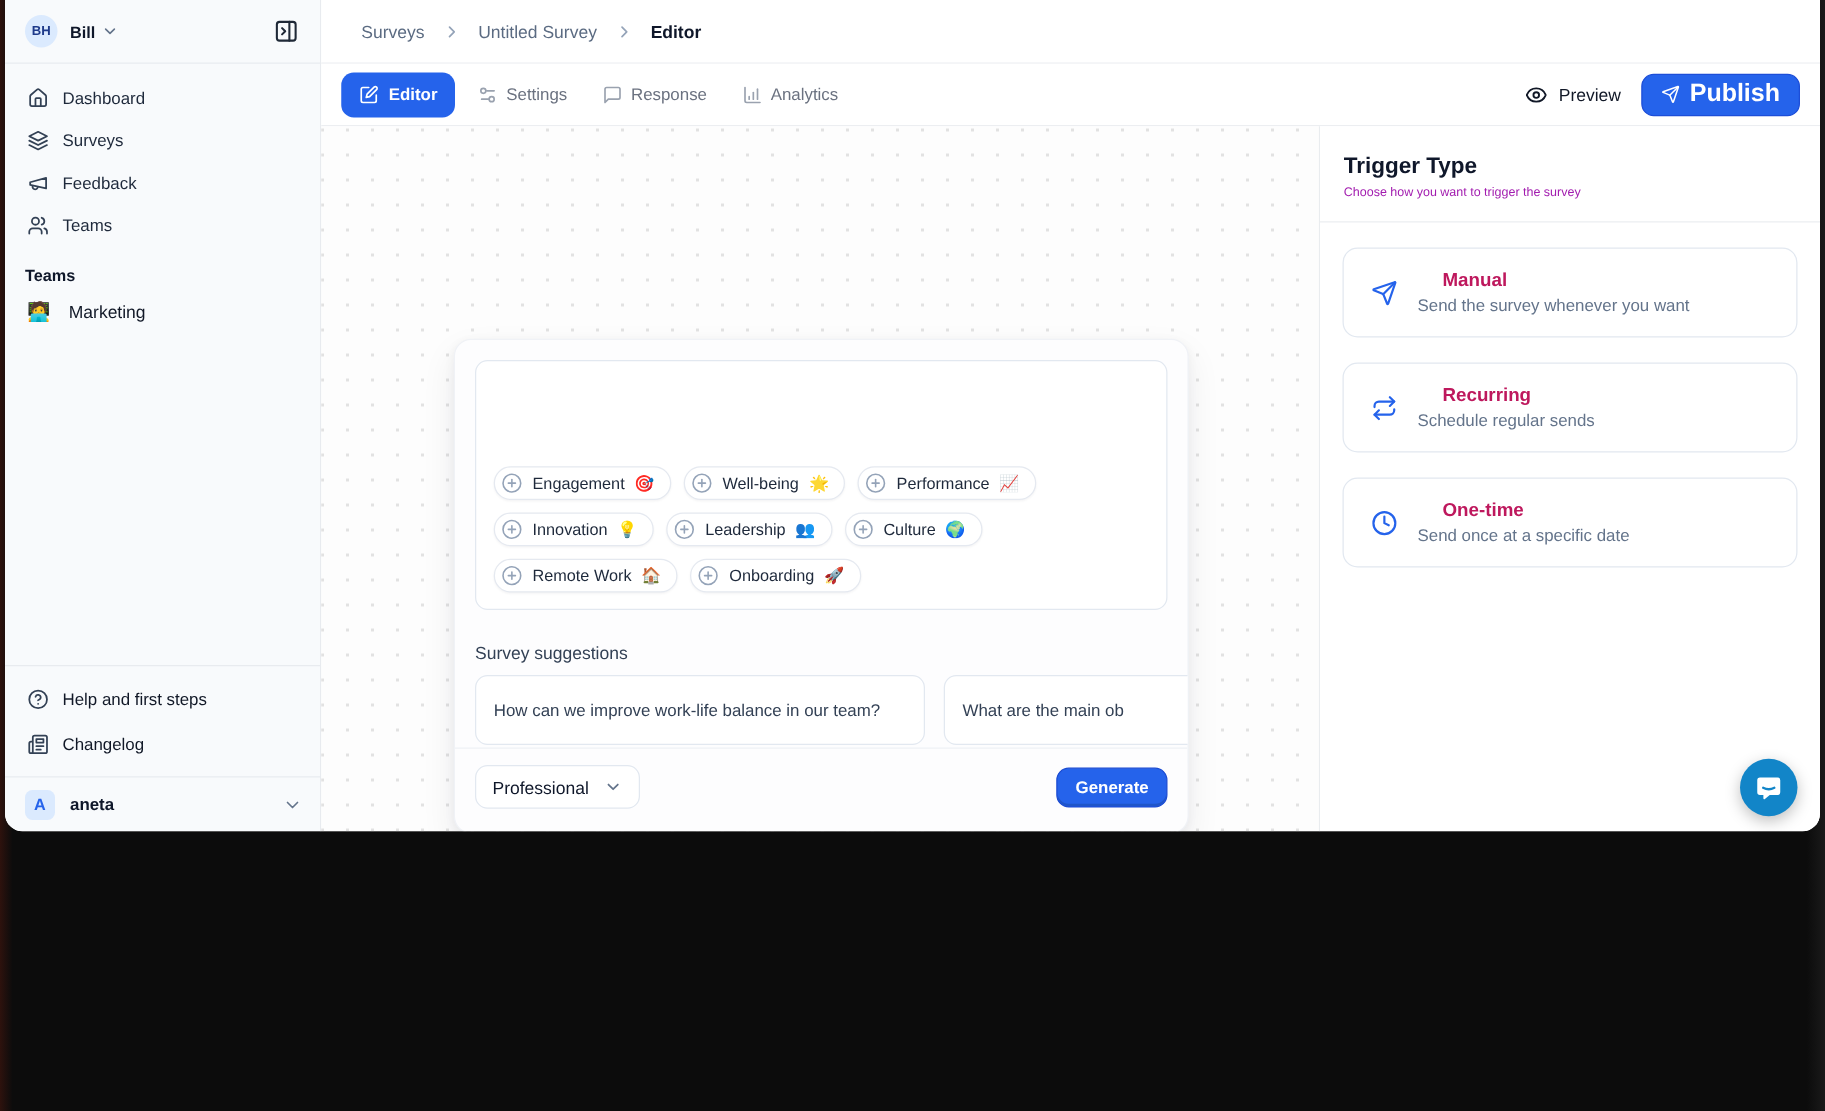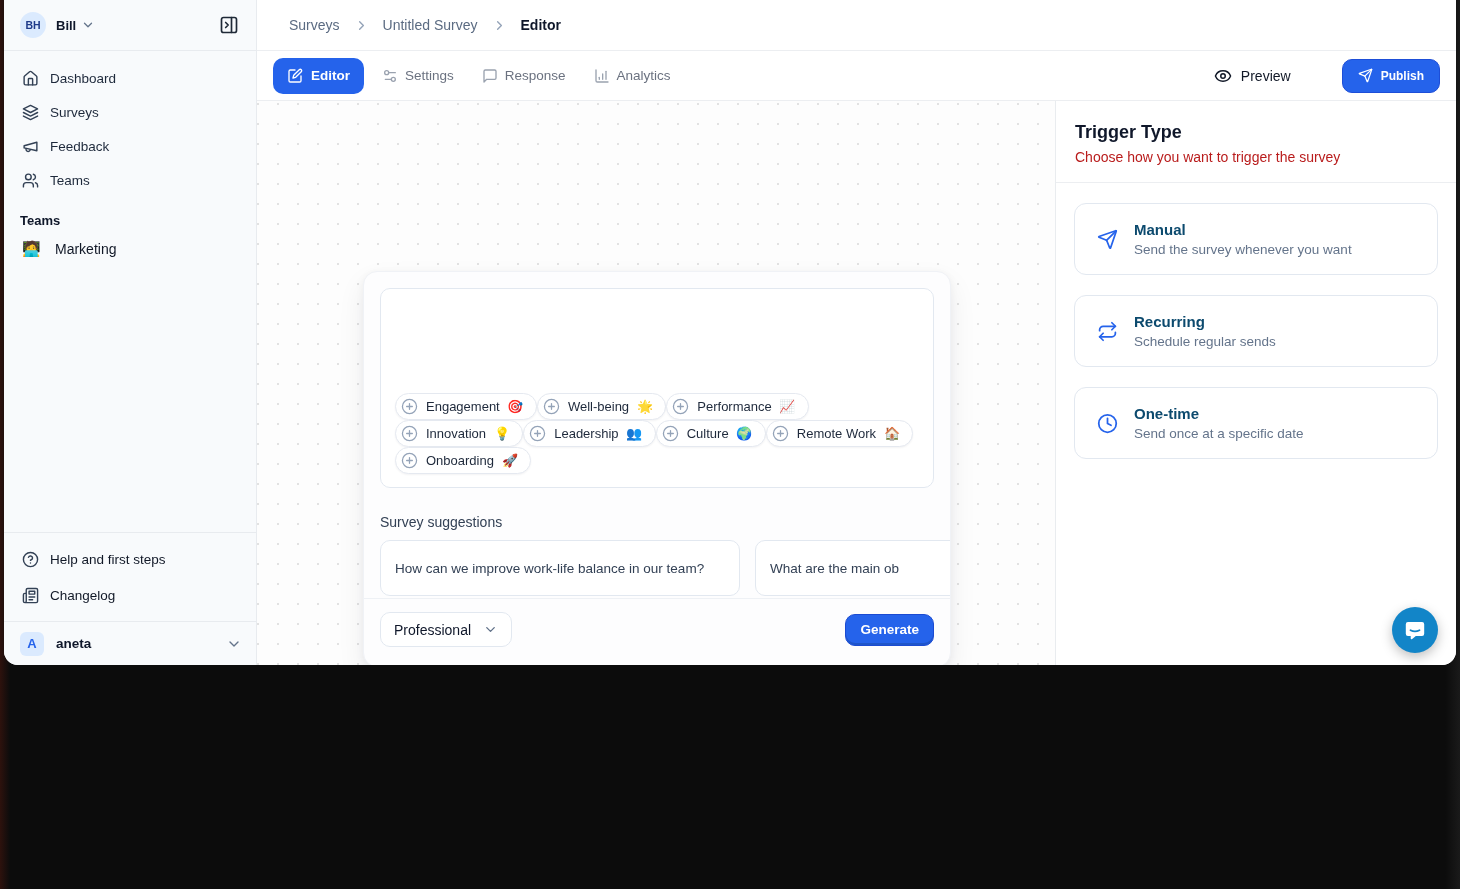--- a/index.html
+++ b/index.html
@@ -64,39 +64,39 @@
   .tab { display:inline-flex; align-items:center; gap:7px; height:36px; padding:0 10px; margin-left:8px;
          background:transparent; border:none; color:#6b7280; font-size:13.5px; font-weight:500;
          cursor:pointer; font-family:inherit; }
   .tab .ic { width:16px; height:16px; color:#9aa2af; }
   .tb-right { margin-left:auto; display:flex; align-items:center; gap:16px; }
   .preview-btn { display:inline-flex; align-items:center; gap:9px; background:none; border:none;
                  color:#111827; font-size:14px; font-weight:500; cursor:pointer; font-family:inherit; }
   .preview-btn .ic { width:18px; height:18px; }
   .publish-btn { display:inline-flex; align-items:center; gap:8px; height:34px; padding:0 15px;
                  background:#2563eb; border:1px solid #1d4ed8; border-radius:10px; color:#fff;
-                 font-size:12px; font-weight:600; cursor:pointer; font-family:inherit;margin-left:35px; }
+                 font-size:20px; font-weight:600; cursor:pointer; font-family:inherit; }
   .publish-btn .ic { width:15px; height:15px; }
 
   .content { flex:1; display:flex; min-height:0; }
 
   
   .canvas { flex:1; position:relative; overflow:hidden; background:#fdfdfd;
             background-image:radial-gradient(circle,#e2e2e2 1.15px,transparent 1.3px);
             background-size:20px 20px; background-position:11px 13px; }
   .gen-card { position:absolute; left:106px; top:170px; width:588px; height:396px;
               background:#fdfdfe; border:1px solid #f0f2f6; border-radius:14px;
               box-shadow:0 12px 28px rgba(15,23,42,.07), 0 2px 8px rgba(15,23,42,.05);
               padding:16px; display:flex; flex-direction:column; overflow:hidden; }
   .prompt-box { height:200px; flex:none; border:1px solid #e2e8f0; border-radius:10px; background:#fff;
                 padding:12px 14px 13px; display:flex; flex-direction:column; }
   .prompt-box textarea { flex:1; border:none; outline:none; resize:none; background:transparent;
                          font-family:inherit; font-size:15px; color:#0f172a; }
   .prompt-box textarea::placeholder { color:#94a3b8; }
-  .chips { display:flex; flex-wrap:wrap; margin-top:auto; }
+  .chips { display:flex; flex-wrap:wrap; gap:10px; margin-top:auto; }
   .chip { display:inline-flex; align-items:center; gap:8px; height:27px; padding:0 12px 0 5px;
           background:#fff; border:1px solid #e5e9f0; border-radius:14px;
           box-shadow:0 1px 2px rgba(15,23,42,.05); font-size:13px; color:#1e293b; cursor:pointer;
           font-family:inherit; }
   .chip .ic { width:17px; height:17px; color:#94a3b8; }
   .chip .emoji { font-size:13px; }
   .sug-title { margin:26px 0 10px; font-size:14px; font-weight:500; color:#334155; }
   .sug-row { display:flex; gap:15px; overflow:hidden; margin-right:-17px; }
   .sug-card { flex:0 0 360px; height:56px; border:1px solid #e2e8f0; border-radius:10px; background:#fff;
               padding:10px 14px; font-size:13.5px; color:#334155; text-align:left; cursor:pointer;
@@ -109,27 +109,27 @@
   .tone-select .chev { width:15px; height:15px; color:#64748b; }
   .generate-btn { height:32px; padding:0 14px; background:#2563eb; border:1px solid #1b4bd2;
                   border-radius:10px; box-shadow:inset 0 -2px 0 rgba(0,0,0,.14); color:#fff;
                   font-size:13.5px; font-weight:600; cursor:pointer; font-family:inherit; }
 
   
   .panel { width:401px; flex:none; background:#fff; border-left:1px solid #e9ecef;
            display:flex; flex-direction:column; }
   .panel-head { padding:21px 19px 17px; border-bottom:1px solid #eceef1; }
   .panel-title { font-size:18px; font-weight:700; color:#0f172a; }
-  .panel-sub { margin-top:6px; font-size:14px; color:#b91c1c; }
+  .panel-sub { margin-top:6px; font-size:10px; color:#a21caf; }
   .opt-list { padding:20px 18px; display:flex; flex-direction:column; gap:20px; }
   .opt-card { display:flex; align-items:center; gap:16px; height:72px; padding:0 20px 0 22px;
               background:#fff; border:1px solid #e2e8f0; border-radius:12px; cursor:pointer;
               text-align:left; font-family:inherit; }
   .opt-card .ic { width:21px; height:21px; color:#2563eb; }
-  .opt-title { font-size:15px; font-weight:600; color:#0c4a6e; }
+  .opt-title { font-size:15px; font-weight:600; color:#be185d;margin-left:20px; }
   .opt-desc { margin-top:4px; font-size:13.5px; color:#64748b; }
 
   
   .chat-fab { position:absolute; right:18px; bottom:12px; width:46px; height:46px; border-radius:50%;
               background:#1285c8; border:none; cursor:pointer; display:flex; align-items:center;
               justify-content:center; box-shadow:0 4px 12px rgba(0,0,0,.25); }
   .chat-fab svg { width:24px; height:24px; }
 </style>
 </head>
 <body>

